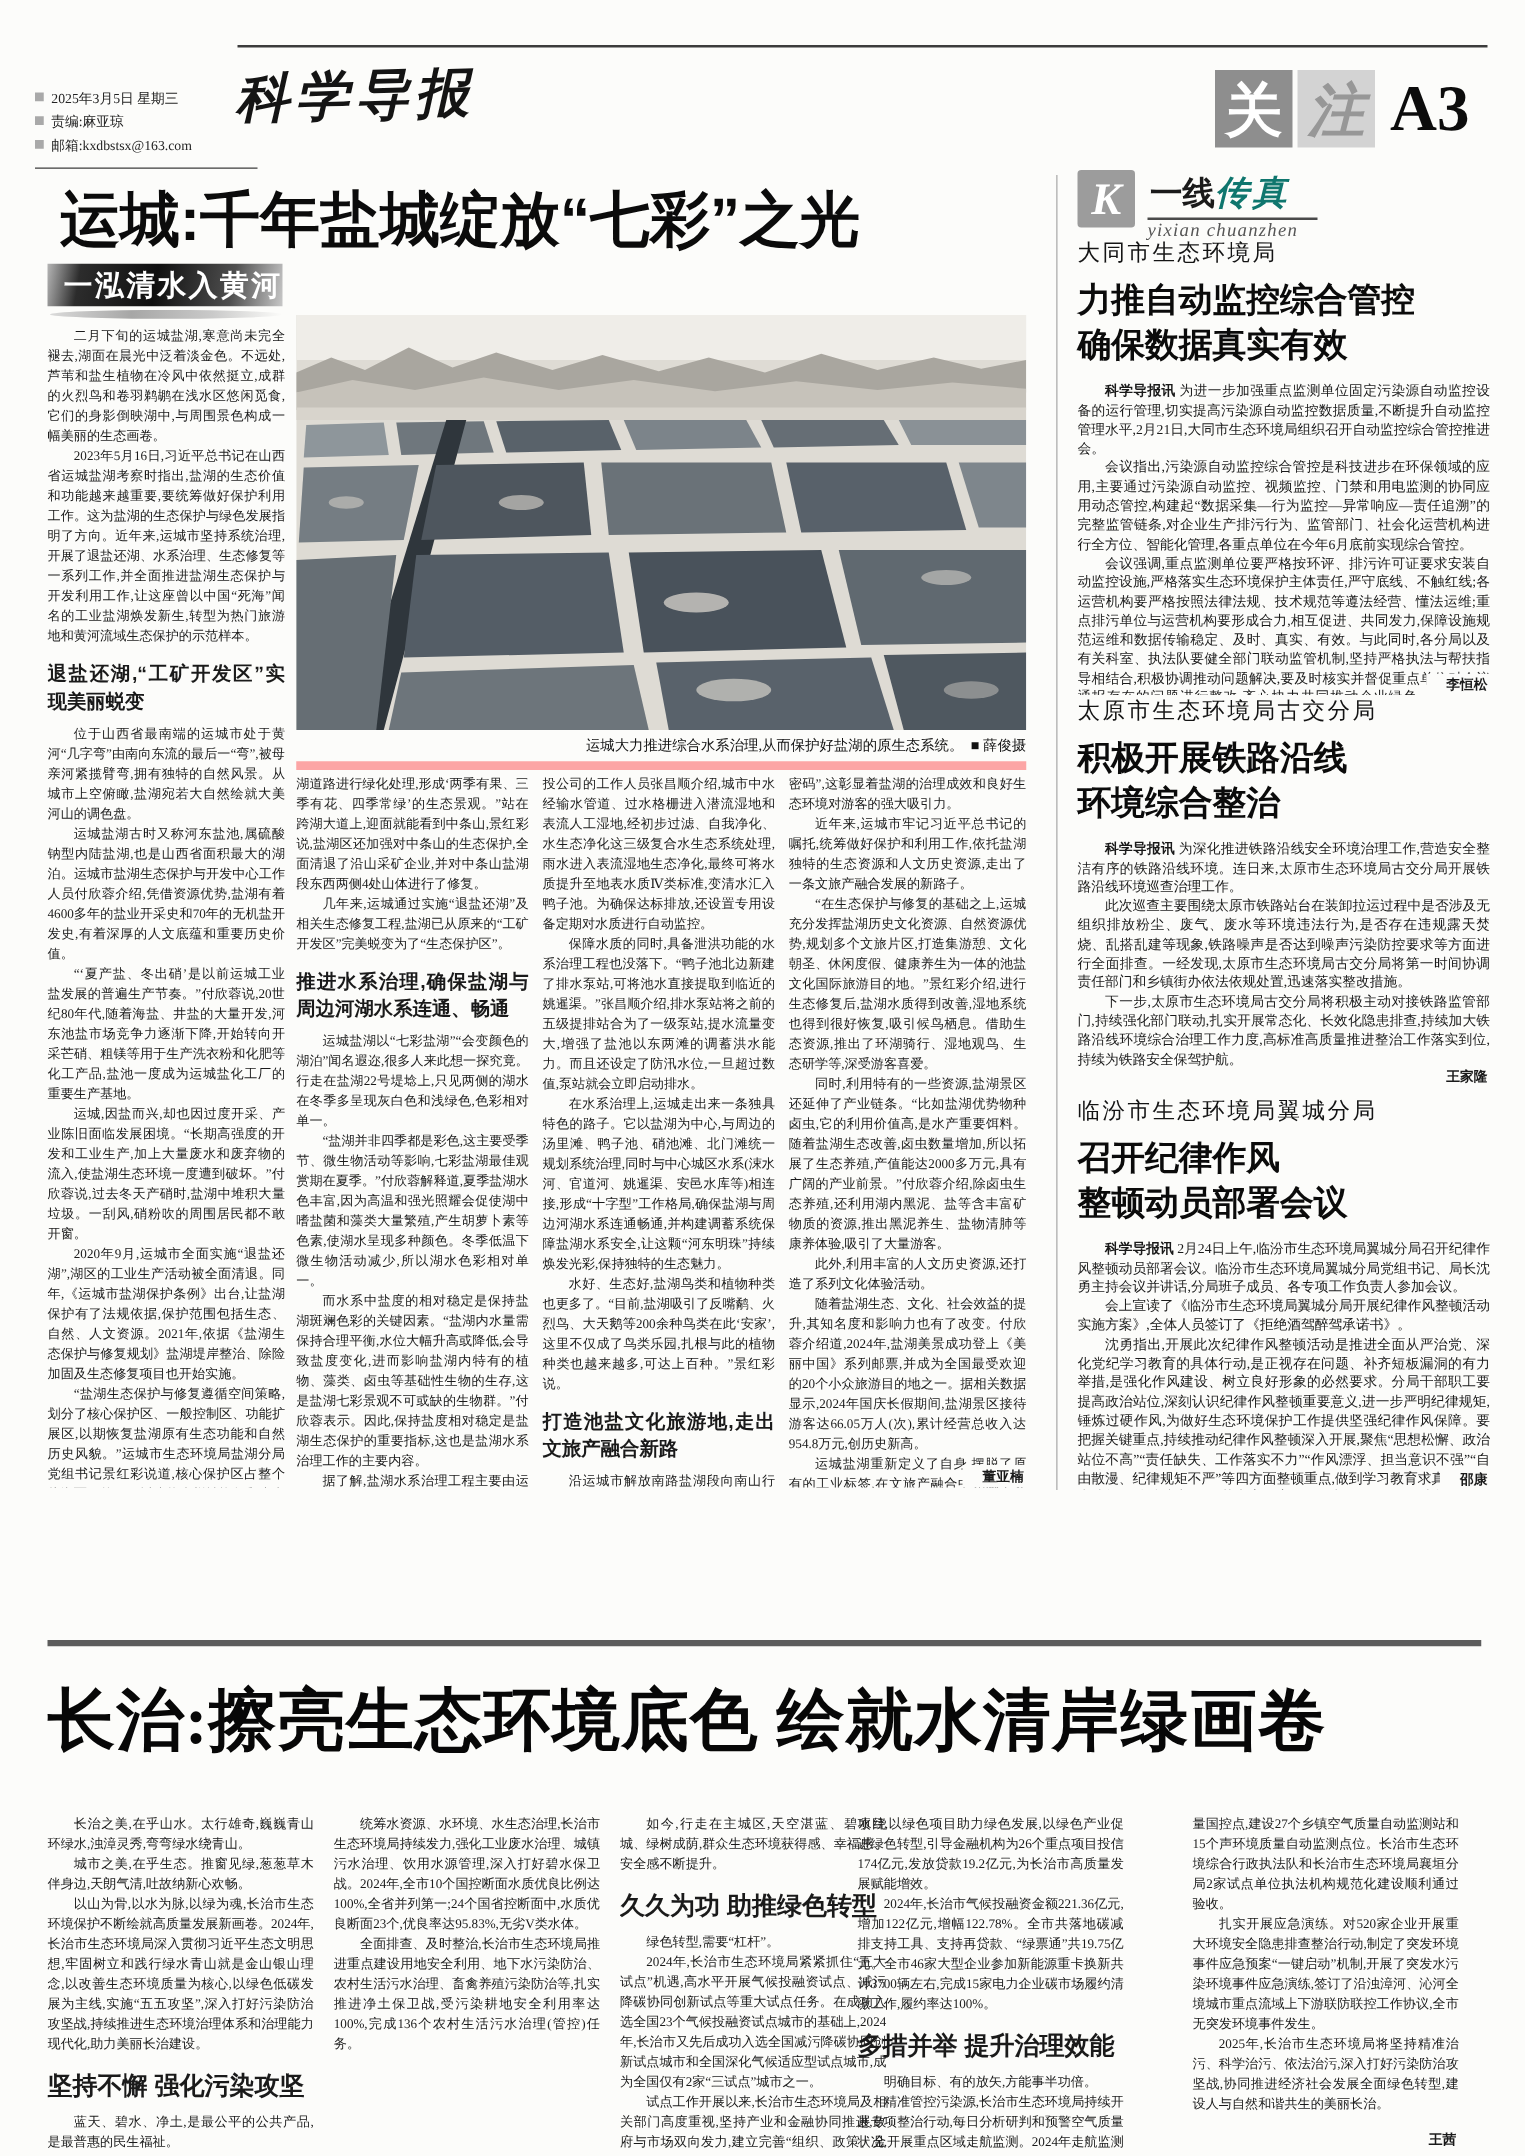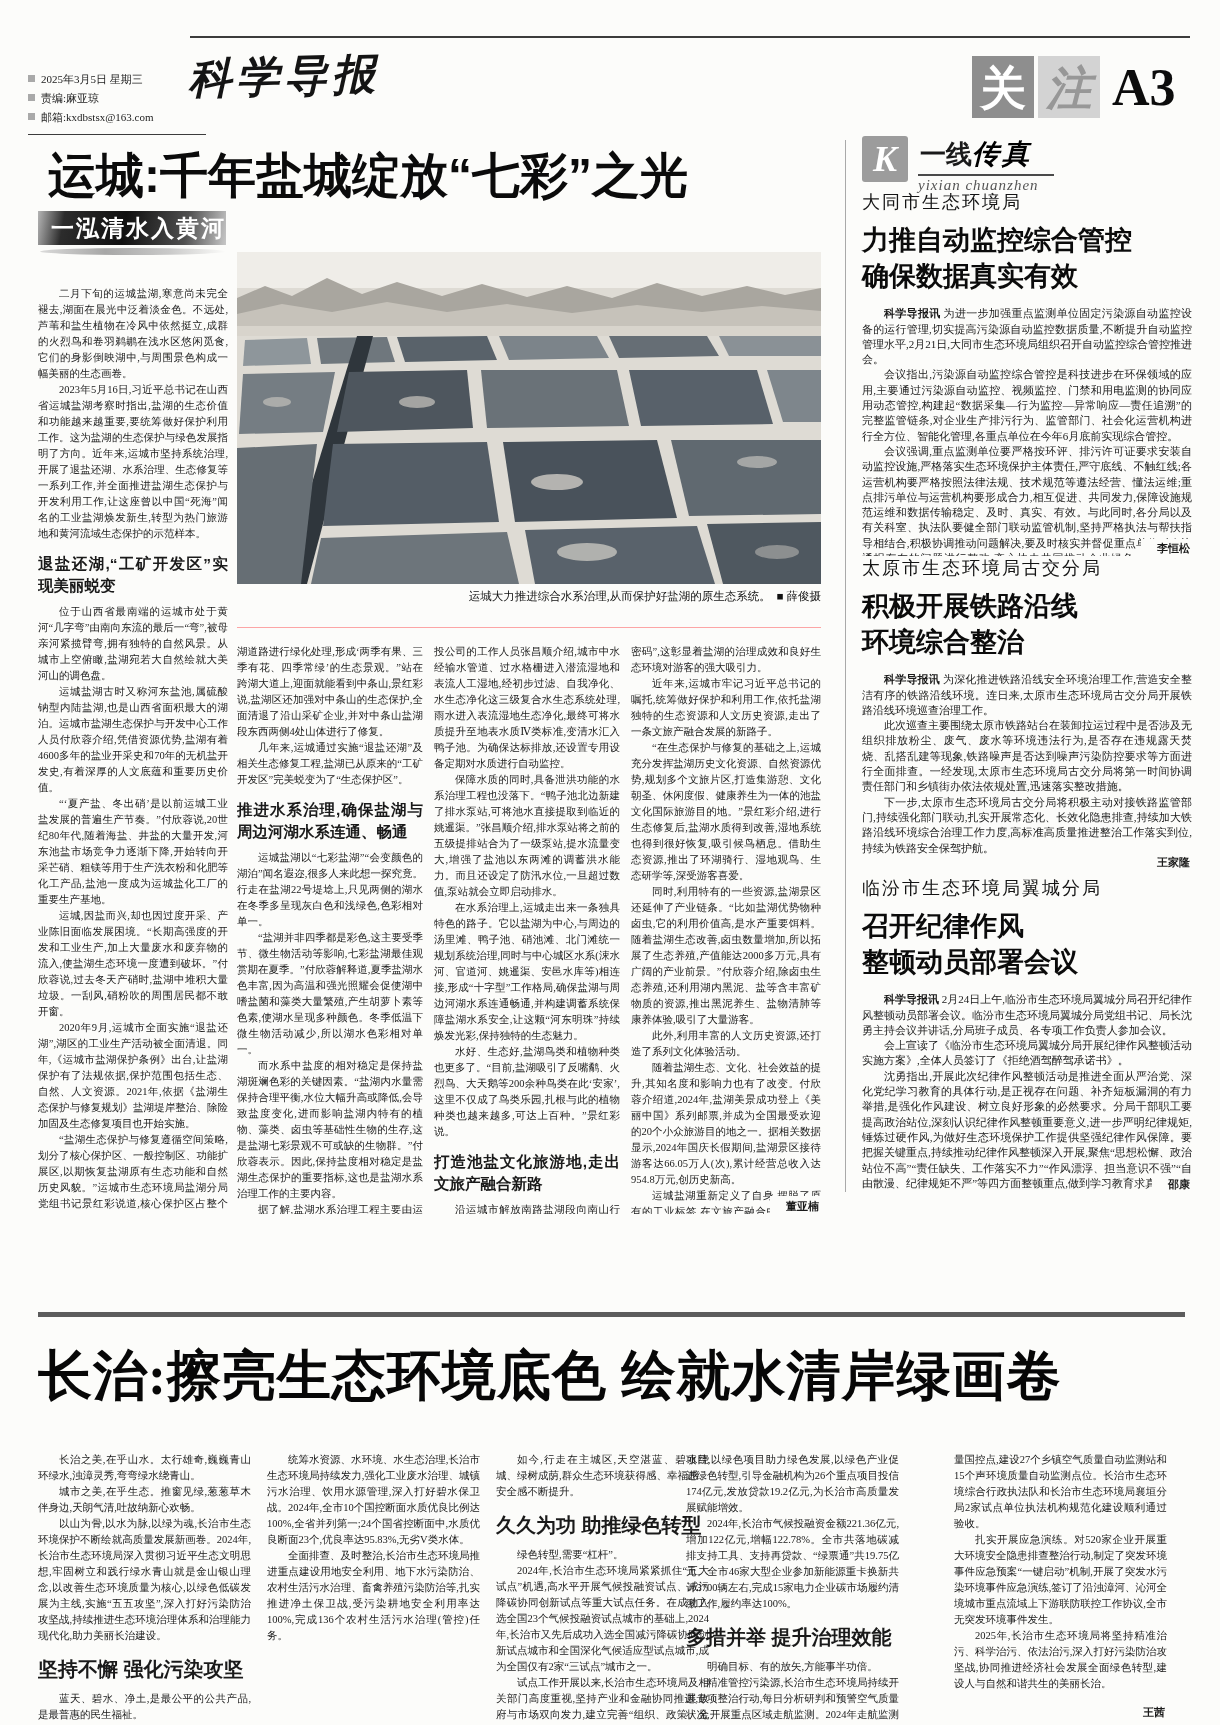--- a/index.html
+++ b/index.html
@@ -24,47 +24,47 @@
   .main-headline{position:absolute;left:38px;top:134px;width:800px;margin:10px;font-size:48px;font-weight:900;
                  letter-spacing:0;white-space:nowrap;color:#0b0b0b;
                  font-family:"Liberation Sans","DejaVu Sans",sans-serif;}
   .banner{position:absolute;left:38px;top:211px;width:188px;height:34px;line-height:34px;text-align:right;
           color:#fff;font-size:23px;font-weight:bold;letter-spacing:2px;
           font-family:"Liberation Sans","DejaVu Sans",sans-serif;
           background:linear-gradient(100deg,#b5b5b5 0%,#2c2c2c 14%,#101010 46%,#4f4f4f 78%,#c7c7c7 100%);}
   .banner-shadow{position:absolute;left:40px;top:248px;width:186px;height:7px;border-radius:50%;opacity:.75;
           background:linear-gradient(to right,#cfcfcf,#8a8a8a 35%,#b9b9b9 70%,rgba(255,255,255,0));}
 
-  .mcol{position:absolute;text-align:justify;overflow:hidden;font-size:10.5px;line-height:16px;margin-top:24px;}
+  .mcol{position:absolute;text-align:justify;overflow:hidden;font-size:10.5px;line-height:16px;}
   .mcol1{left:38px;top:262px;width:190px;height:928px;}
   .mcol2{left:237px;top:620px;width:186px;height:570px;}
   .mcol3{left:434px;top:620px;width:186px;height:570px;}
   .mcol4{left:631px;top:620px;width:190px;height:570px;}
   .col-para{margin:0;text-indent:2em;}
   .col-para.noindent{text-indent:0;}
   .col-subhead{margin:11px 0 8px;font-size:15.5px;line-height:1.4;font-weight:bold;text-indent:0;
                font-family:"Liberation Sans","DejaVu Sans",sans-serif;}
   .byline{position:absolute;right:0;bottom:0;background:#fcfcfa;padding:2px 2px 0 16px;
           font-weight:bold;font-size:11px;}
 
   .photo{position:absolute;left:237px;top:252px;width:584px;height:332px;margin:0;}
   .caption{position:absolute;left:237px;top:589px;width:584px;font-size:11.5px;text-align:right;
-           border-bottom:1px solid #fca5a5;padding-bottom:23px;color:#111;}
+           border-bottom:7px solid #fca5a5;padding-bottom:5px;color:#111;}
   .credit{margin-left:6px;}
 
   .v-rule{position:absolute;left:845px;top:140px;width:1px;height:1052px;background:#a9a9a9;}
 
   
   .sb-logo{position:absolute;left:862px;top:136px;display:flex;align-items:flex-start;}
   .kbox{width:46px;height:46px;background:#9c9c9c;color:#fff;border-radius:3px;display:flex;
         align-items:center;justify-content:center;font-size:36px;font-weight:bold;font-style:italic;}
   .sb-title{margin-left:10px;}
   .title-line{display:inline-block;border-bottom:2px solid #4a4a4a;padding:0 22px 2px 2px;}
   .t1{font-weight:bold;font-size:26px;font-family:"Liberation Sans","DejaVu Sans",sans-serif;}
-  .t2{font-weight:bold;font-size:27px;font-style:italic;letter-spacing:3px;color:#000000;}
+  .t2{font-weight:bold;font-size:27px;font-style:italic;letter-spacing:3px;color:#0f766e;}
   .pinyin{display:block;font-style:italic;font-size:15px;color:#555;margin-top:1px;letter-spacing:1px;}
 
   .sb-art{position:absolute;left:862px;width:330px;}
   .sb-art1{top:190px;} .sb-art2{top:556px;} .sb-art3{top:876px;}
   .sb-kicker{font-size:18px;letter-spacing:2px;margin:0 0 9px;color:#141414;
              font-family:"Liberation Sans","DejaVu Sans",sans-serif;}
   .sb-headline{margin:0 0 12px;font-size:27px;line-height:1.32;font-weight:bold;white-space:pre-line;
                color:#0b0b0b;font-family:"Liberation Sans","DejaVu Sans",sans-serif;}
   .sb-body{position:relative;overflow:hidden;font-size:11px;line-height:15.3px;text-align:justify;}
   .sb-body-1{height:250px;} .sb-body-2{height:198px;} .sb-body-3{height:200px;}

